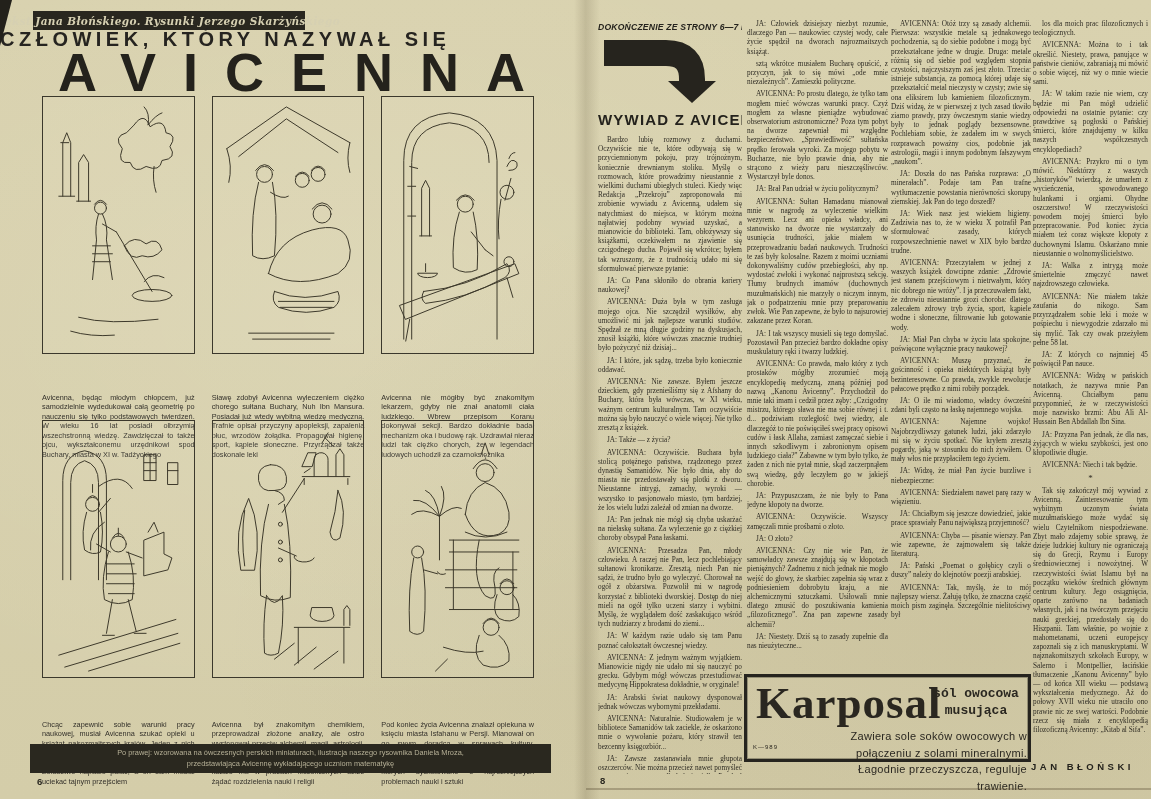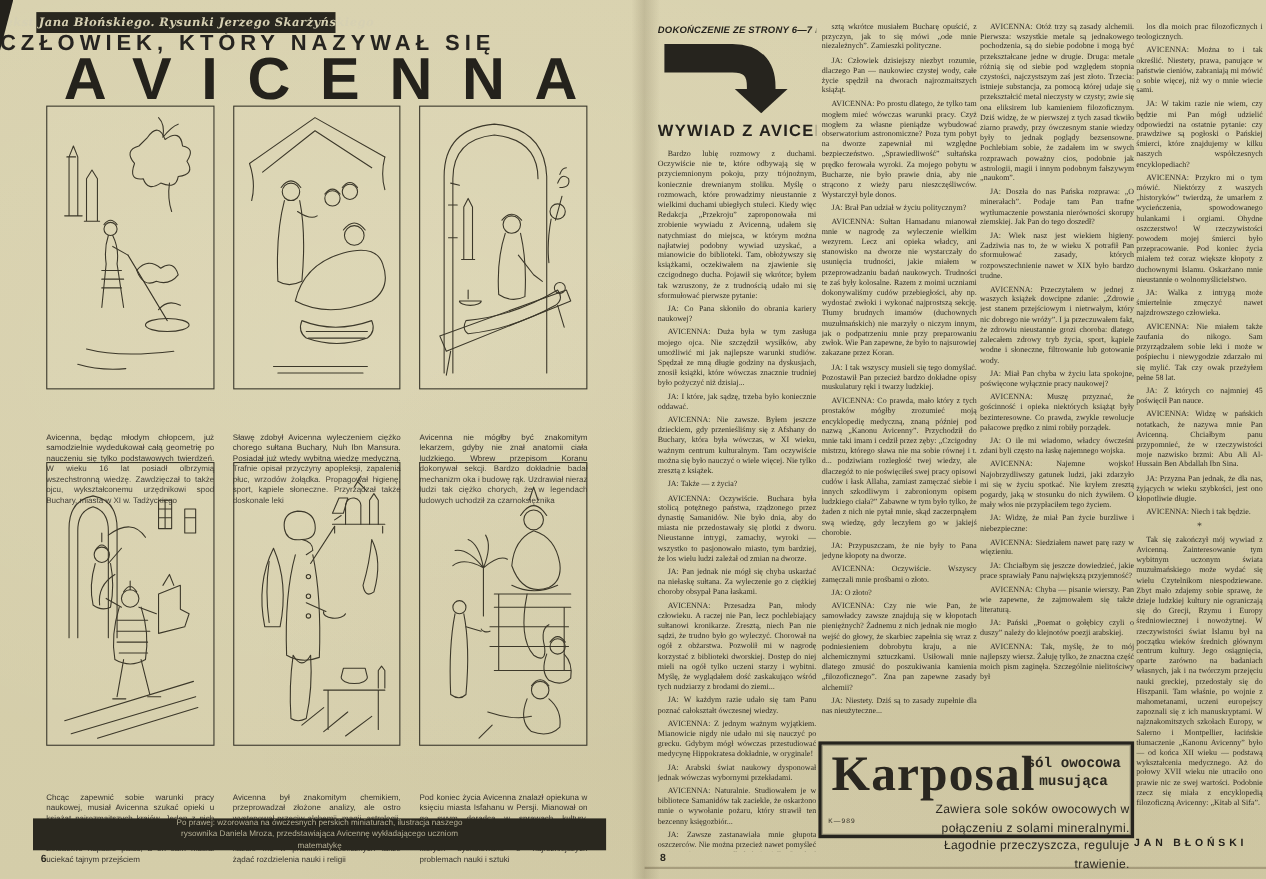--- a/index.html
+++ b/index.html
@@ -37,21 +37,21 @@
   .panel { flex:1; height:258px; border:1.3px solid #3b382c; background:rgba(255,255,245,.06); }
   .panel svg { width:100%; height:100%; display:block; }
   .panel path, .panel circle, .panel ellipse, .panel line, .panel polyline {
     fill:none; stroke:#3c382a; stroke-width:1; stroke-linecap:round; stroke-linejoin:round; }
   .caption-row { position:absolute; left:42px; width:492px; display:flex; gap:17px; }
   .cap1 { top:360px; } .cap2 { top:687px; }
   .caption { flex:1; font-family:"Liberation Sans", sans-serif; font-size:7.3px; line-height:1.3;
     text-align:justify; color:#33302a;margin-top:33px; }
   .footer-bar { position:absolute; left:30px; top:744px; width:521px; height:29px; background:#2a281f;
     color:#b6b096; display:flex; align-items:center; justify-content:center; text-align:center;
-    font-family:"Liberation Sans", sans-serif; font-size:7.4px; line-height:1.4; padding:0 116px; }
+    font-family:"Liberation Sans", sans-serif; font-size:7.4px; line-height:1.4; padding:0 72px; }
   .pagenum { position:absolute; font-family:"Liberation Sans", sans-serif; font-weight:bold; font-size:9.5px; color:#2a2820; }
   .pn-left { left:37px; top:776px; } .pn-right { left:600px; top:775px; }
 
   
   .col { position:absolute; overflow:hidden; }
   .col1 { left:598px; top:22px; width:144px; height:752px; }
   .col2 { left:747px; top:20px; width:141px; height:648px; }
   .col3 { left:891px; top:20px; width:140px; height:648px; }
   .col4 { left:1033px; top:20px; width:115px; height:736px; }
   .para { font-size:7.25px; line-height:1.27; text-align:justify; text-indent:9px; margin-bottom:3px; color:#2e2b23; }
@@ -262,22 +262,22 @@
           <p class="para">JA: W każdym razie udało się tam Panu poznać całokształt ówczesnej wiedzy.</p>
           <p class="para">AVICENNA: Z jednym ważnym wyjątkiem. Mianowicie nigdy nie udało mi się nauczyć po grecku. Gdybym mógł wówczas przestudiować medycynę Hippokratesa dokładnie, w oryginale!</p>
           <p class="para">JA: Arabski świat naukowy dysponował jednak wówczas wybornymi przekładami.</p>
           <p class="para">AVICENNA: Naturalnie. Studiowałem je w bibliotece Samanidów tak zaciekle, że oskarżono mnie o wywołanie pożaru, który strawił ten bezcenny księgozbiór...</p>
           <p class="para">JA: Zawsze zastanawiała mnie głupota oszczerców. Nie można przecież nawet pomyśleć sensownej przyczyny, dla której miałby Pan być wrogiem książek.</p>
         </div>
     </div>
 
     <div class="col col2">
       <div>
+          <p class="para">JA: Człowiek dzisiejszy niezbyt rozumie, dlaczego Pan — naukowiec czystej wody, całe życie spędził na dworach najrozmaitszych książąt.</p>
           <p class="para">sztą wkrótce musiałem Bucharę opuścić, z przyczyn, jak to się mówi „ode mnie niezależnych”. Zamieszki polityczne.</p>
-          <p class="para">JA: Człowiek dzisiejszy niezbyt rozumie, dlaczego Pan — naukowiec czystej wody, całe życie spędził na dworach najrozmaitszych książąt.</p>
           <p class="para">AVICENNA: Po prostu dlatego, że tylko tam mogłem mieć wówczas warunki pracy. Czyż mogłem za własne pieniądze wybudować obserwatorium astronomiczne? Poza tym pobyt na dworze zapewniał mi względne bezpieczeństwo. „Sprawiedliwość” sułtańska prędko ferowała wyroki. Za mojego pobytu w Bucharze, nie było prawie dnia, aby nie strącono z wieży paru nieszczęśliwców. Wystarczył byle donos.</p>
           <p class="para">JA: Brał Pan udział w życiu politycznym?</p>
           <p class="para">AVICENNA: Sułtan Hamadanu mianował mnie w nagrodę za wyleczenie wielkim wezyrem. Lecz ani opieka władcy, ani stanowisko na dworze nie wystarczały do usunięcia trudności, jakie miałem w przeprowadzaniu badań naukowych. Trudności te zaś były kolosalne. Razem z moimi uczniami dokonywaliśmy cudów przebiegłości, aby np. wydostać zwłoki i wykonać najprostszą sekcję. Tłumy brudnych imamów (duchownych muzułmańskich) nie marzyły o niczym innym, jak o podpatrzeniu mnie przy preparowaniu zwłok. Wie Pan zapewne, że było to najsurowiej zakazane przez Koran.</p>
           <p class="para">JA: I tak wszyscy musieli się tego domyślać. Pozostawił Pan przecież bardzo dokładne opisy muskulatury ręki i twarzy ludzkiej.</p>
           <p class="para">AVICENNA: Co prawda, mało który z tych prostaków mógłby zrozumieć moją encyklopedię medyczną, znaną później pod nazwą „Kanonu Avicenny”. Przychodził do mnie taki imam i cedził przez zęby: „Czcigodny mistrzu, którego sława nie ma sobie równej i t. d... podziwiam rozległość twej wiedzy, ale dlaczegóż to nie poświęciłeś swej pracy opisowi cudów i łask Allaha, zamiast zamęczać siebie i innych szkodliwym i zabronionym opisem ludzkiego ciała?” Zabawne w tym było tylko, że żaden z nich nie pytał mnie, skąd zaczerpnąłem swą wiedzę, gdy leczyłem go w jakiejś chorobie.</p>
           <p class="para">JA: Przypuszczam, że nie były to Pana jedyne kłopoty na dworze.</p>
           <p class="para">AVICENNA: Oczywiście. Wszyscy zamęczali mnie prośbami o złoto.</p>
           <p class="para">JA: O złoto?</p>
           <p class="para">AVICENNA: Czy nie wie Pan, że samowładcy zawsze znajdują się w kłopotach pieniężnych? Żadnemu z nich jednak nie mogło wejść do głowy, że skarbiec zapełnia się wraz z podniesieniem dobrobytu kraju, a nie alchemicznymi sztuczkami. Usiłowali mnie dlatego zmusić do poszukiwania kamienia „filozoficznego”. Zna pan zapewne zasady alchemii?</p>
           <p class="para">JA: Niestety. Dziś są to zasady zupełnie dla nas nieużyteczne...</p>

